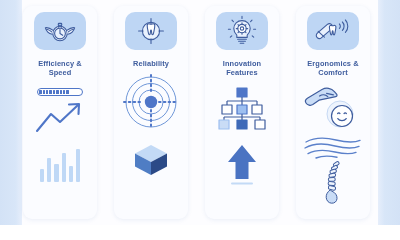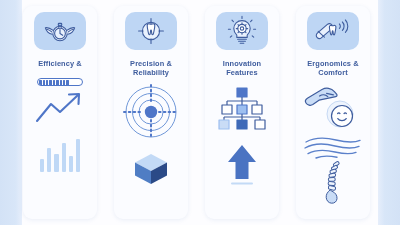--- a/index.html
+++ b/index.html
@@ -84,20 +84,21 @@
               <path d="M16.9 7.8 L16.5 9.1 M19.1 7.8 L19.5 9.1"></path>
               <path d="M11.2 12.4 C7.6 9.8 5.2 9.4 3.4 9.8 C4.2 12.8 6.6 15.4 10.2 16.2" fill="#e9f1fd"></path>
               <path d="M4.6 11.3 C6.4 11.6 8.3 12.6 9.7 13.8"></path>
               <path d="M24.8 12.4 C28.4 9.8 30.8 9.4 32.6 9.8 C31.8 12.8 29.4 15.4 25.8 16.2" fill="#e9f1fd"></path>
               <path d="M31.4 11.3 C29.6 11.6 27.7 12.6 26.3 13.8"></path>
             </svg>
           </span>
         </div>
         <div class="title">
           <div>Efficiency &amp;</div>
+          <div>Speed</div>
         </div>
         <div class="body">
           <div class="slot" style="height:16px;">
             <div class="pbar">
               <span class="pseg"></span>
                 <span class="pseg"></span>
                 <span class="pseg"></span>
               <span class="pseg"></span>
                 <span class="pseg"></span>
                 <span class="pseg"></span>
@@ -131,21 +132,20 @@
         <div class="badge">
           <span>
             <svg width="32" height="30" viewBox="0 0 32 30" fill="none" stroke="#3f5d9e" stroke-width="1.1" stroke-linecap="round" stroke-linejoin="round">
               <circle cx="16" cy="15" r="8.6" fill="#e9f1fd"></circle>
               <path d="M16 2.6 L16 7.2 M16 22.8 L16 27.4 M3.6 15 L8.2 15 M23.8 15 L28.4 15"></path>
               <path d="M12.2 9.6 C12.2 8.2 13.4 7.4 14.6 7.9 C15.4 8.2 16.6 8.2 17.4 7.9 C18.6 7.4 19.8 8.2 19.8 9.6 C19.8 12 19.2 14.2 18.5 17.4 C18.2 19 17 19.2 16.8 17.6 L16.4 14.6 C16.3 13.9 15.7 13.9 15.6 14.6 L15.2 17.6 C15 19.2 13.8 19 13.5 17.4 C12.8 14.2 12.2 12 12.2 9.6 Z" fill="#ffffff"></path>
             </svg>
           </span>
         </div>
         <div class="title">
-          <div>Precision &amp;</div>
           <div>Reliability</div>
         </div>
         <div class="body">
           <div class="slot" style="height:60px;">
             <span>
               <svg width="58" height="56" viewBox="0 0 58 56" fill="none" stroke="#6f97d8" stroke-width="1">
                 <circle cx="29" cy="28" r="25"></circle>
                 <circle cx="29" cy="28" r="18.5"></circle>
                 <circle cx="29" cy="28" r="12"></circle>
                 <circle cx="29" cy="28" r="6.2" fill="#4f76c8" stroke="none"></circle>

